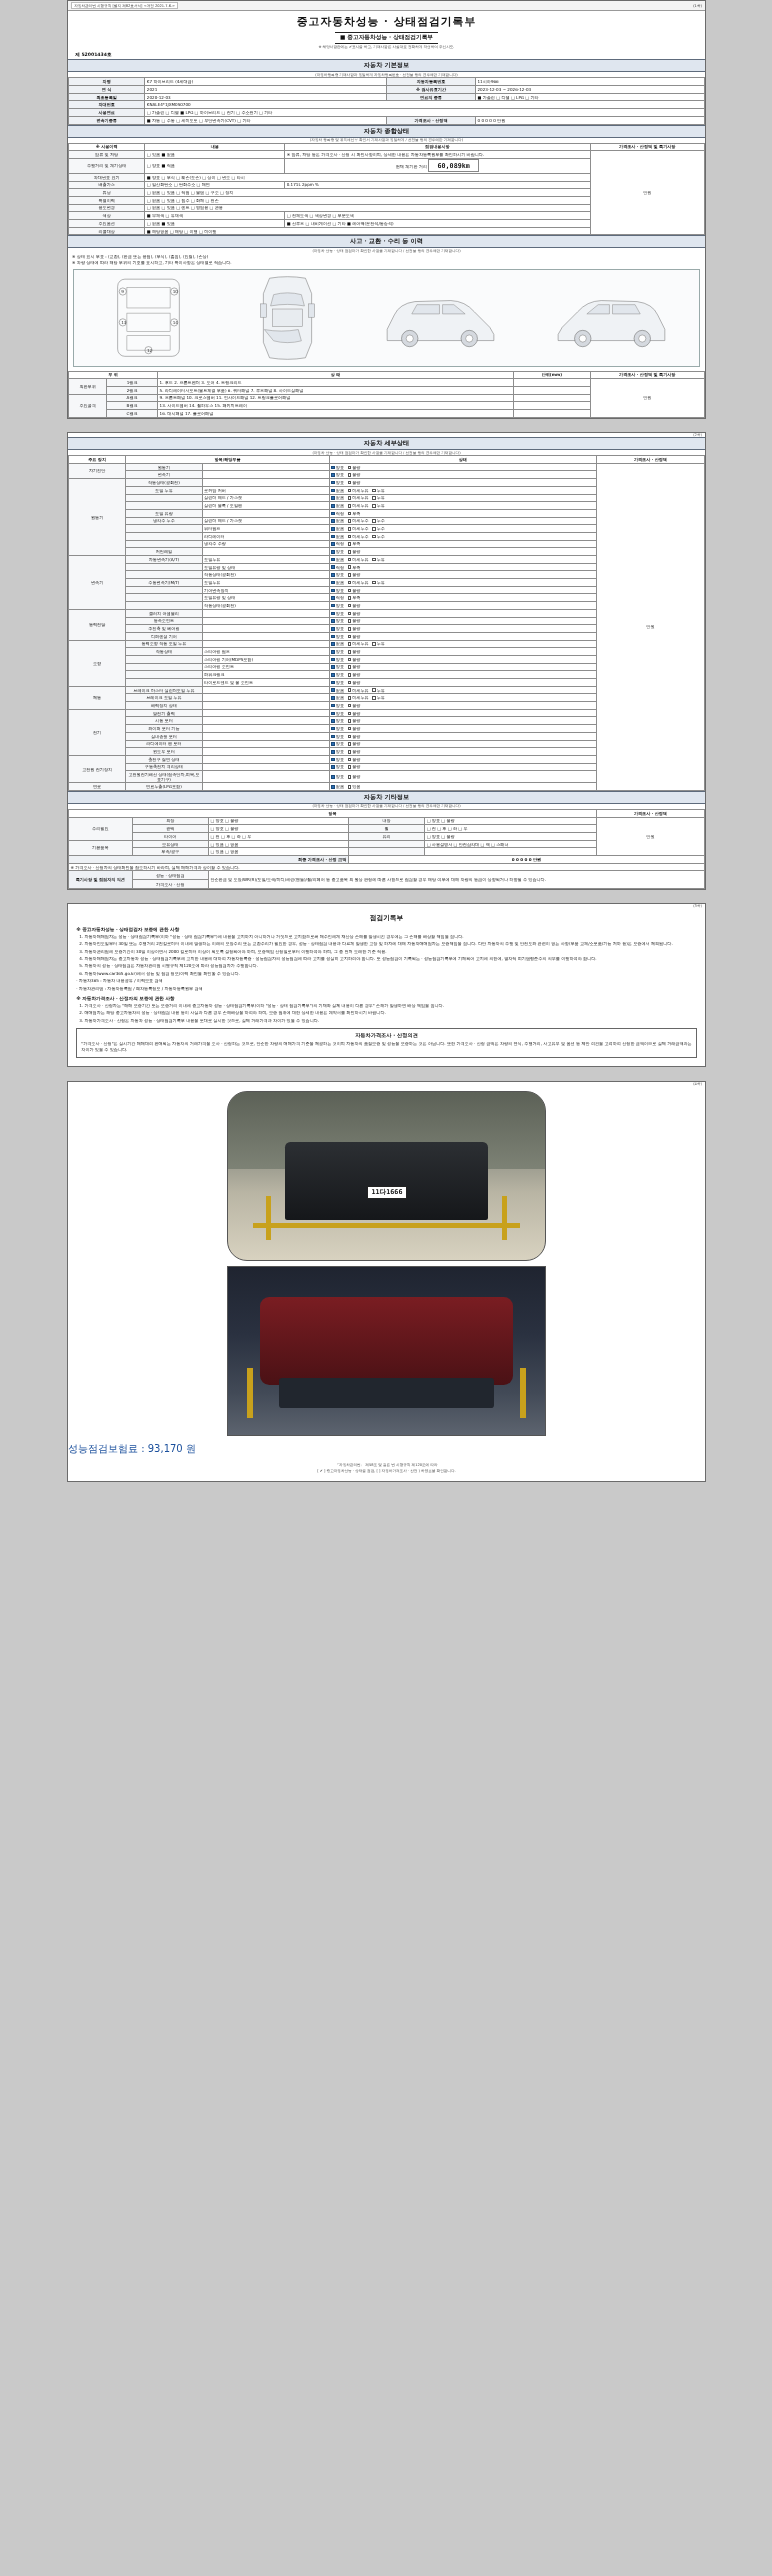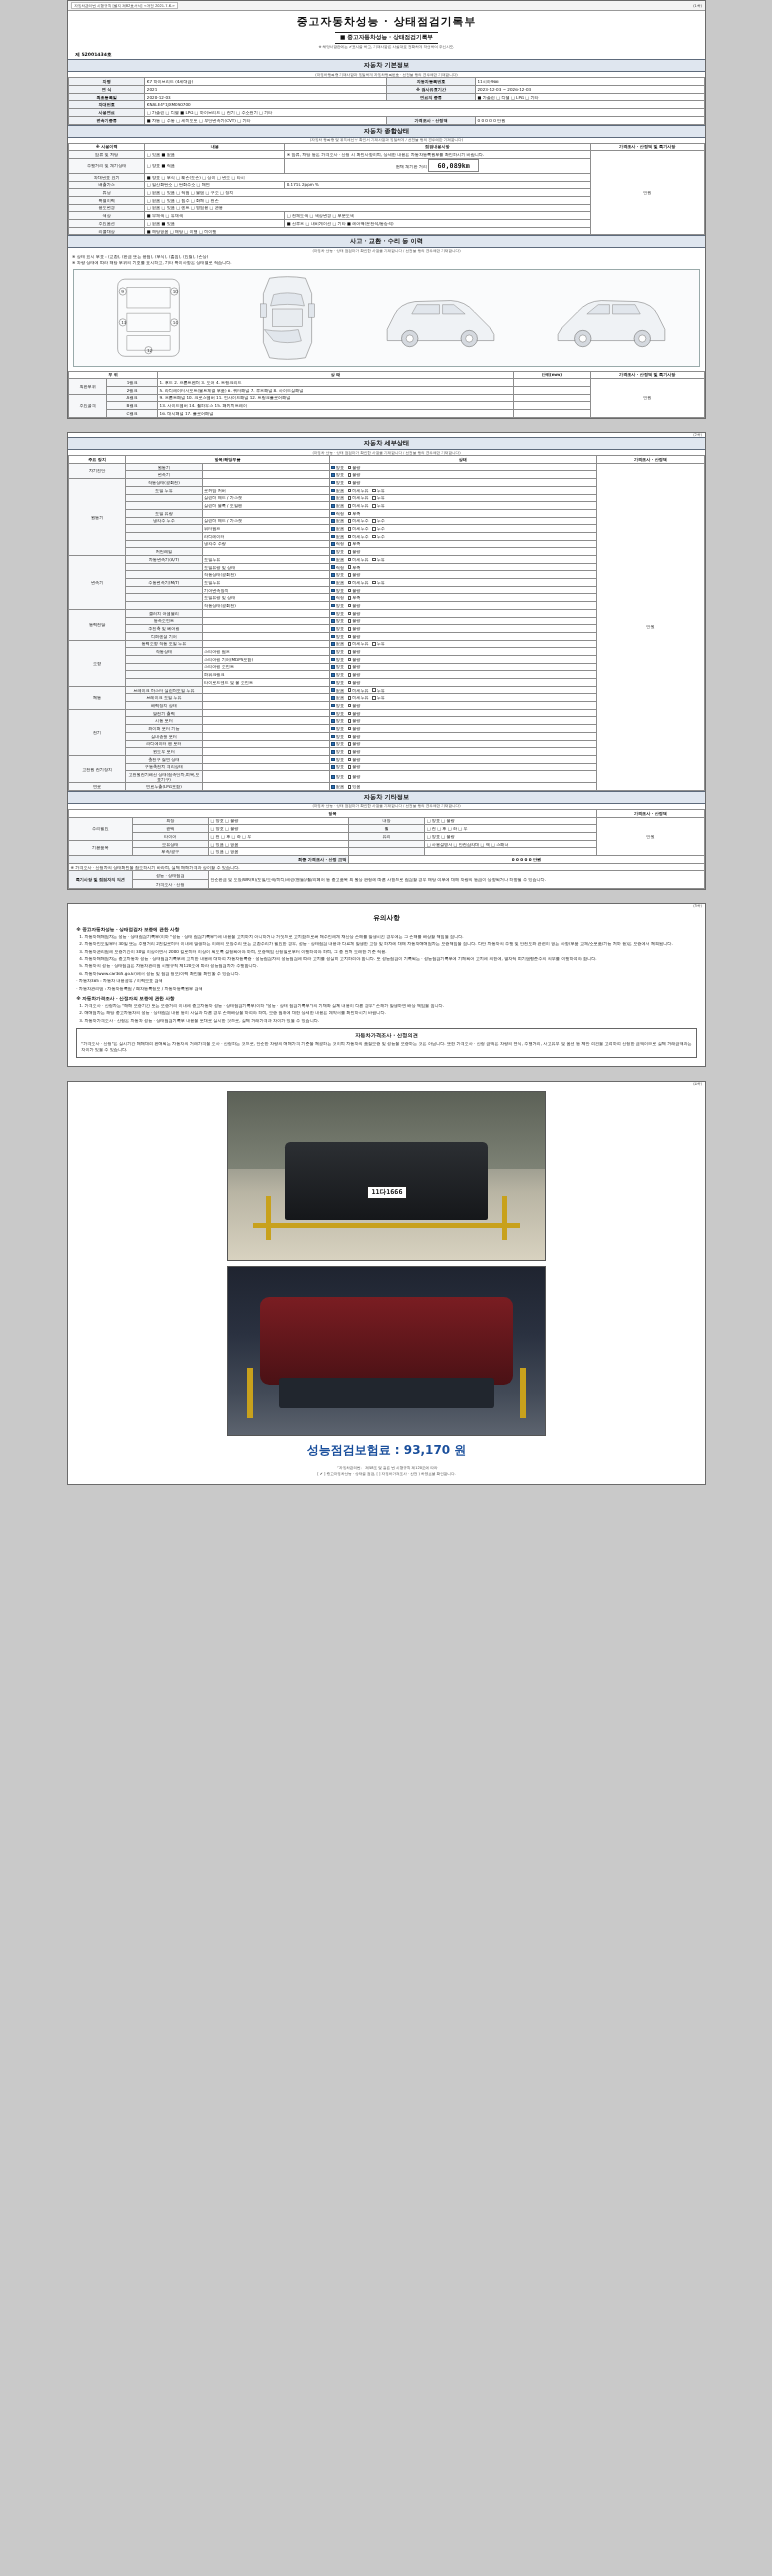--- a/index.html
+++ b/index.html
@@ -72,24 +72,24 @@
   .notice { padding:0 8.2px 8.2px; }
   .notice p { font-size:4.1px; line-height:1.45; margin:1.5px 0; text-align:justify; }
   .notice .h3 { font-size:4.6px; font-weight:bold; margin:4.1px 0 2.1px; }
   .notice ol { margin:1px 0 1px 8.2px; padding:0; }
   .notice li { font-size:4.1px; line-height:1.45; margin-bottom:1.5px; text-align:justify; }
   .box-outline { border:0.5px solid #666; padding:3.1px 4.1px; margin-top:4.1px; }
   .photo-title { text-align:center; font-weight:bold; font-size:6.7px; padding:4.1px 0; font-family:"DejaVu Serif", serif; border-bottom:0.5px solid #999;}
   .photo {
     width:319px; height:170px; margin:5.2px auto; border:0.5px solid #555; position:relative; overflow:hidden;
   }
-  .photo1 { background:linear-gradient(#6e6f66 0%, #8d8f84 35%, #b9b5a4 60%, #d8d2c0 100%); }
+  .photo1 { background:linear-gradient(#6e6f66 0%, #8d8f84 35%, #b9b5a4 60%, #d8d2c0 100%);border-radius:20px; }
   .photo2 { background:linear-gradient(#1f2430 0%, #2a3140 40%, #424a57 75%, #5d646f 100%); }
   .sign-head { text-align:center; font-weight:bold; font-size:7.2px; padding:5.2px 0 2.1px; font-family:"DejaVu Serif", serif; border-top:0.5px solid #999;}
-  .fee { text-align:center; font-size:12px; font-weight:bold; color:#1a4f9c; padding:1px 0 5.2px; }
+  .fee { font-size:10px; font-weight:normal; color:#1a4f9c; padding:1px 0 5.2px; }
   .footer-line { text-align:center; font-size:3.6px; color:#444; padding:1px 0; }
   .plate {
     position:absolute; background:#fff; border:1px solid #222; color:#111;
     font-weight:bold; font-size:6.7px; padding:1px 3.1px; font-family:"DejaVu Sans Mono", monospace;
   }
   .lift-arm { position:absolute; background:#c8a11c; }
   .hdr-right { font-size:3.6px; text-align:right; padding-right:3.1px; color:#555; }
 </style>
 </head>
 <body>
@@ -639,21 +639,21 @@
       </tr>
     </tbody>
   </table>
 </div>
 
 <div class="gap"></div>
 
 <div class="page">
   <div class="hdr-right">(3쪽)</div>
   <div class="notice">
-    <h2>유의사항</h2>
+    <h2>점검기록부</h2>
     <div class="h3">※ 중고자동차성능 · 상태점검자 보증에 관한 사항</div>
     <ol>
       <li>자동차매매업자는 성능 · 상태점검기록부(이하 "성능 · 상태 점검기록부")에 내용을 고지하지 아니하거나 거짓으로 고지함으로써 매수인에게 재산상 손해를 발생시킨 경우에는 그 손해를 배상할 책임을 집니다.</li>
       <li>자동차인도일부터 30일 또는 주행거리 2천킬로미터 이내에 발생하는 이래의 보장수리 또는 교환수리가 필요한 경우, 성능 · 상태점검 내용과 다르게 발생한 고장 및 하자에 대해 자동차매매업자는 보증책임을 집니다. 다만 자동차의 주행 및 안전도와 관련이 없는 사항(부품 교체/소모품/기능 저하 등)은 보증에서 제외됩니다.</li>
       <li>자동차관리법에 보증기간이 30일 이상이면서 2000 킬로미터 이상이 되도록 설정되어야 하며, 보증책임 산정일로부터 이행하여야 하며, 그 중 먼저 도래한 기준 적용.</li>
       <li>자동차매매업자는 중고자동차 성능 · 상태점검기록부에 고지한 내용에 대하여 자동차등록증 · 성능점검자의 성능점검에 따라 고지를 성실히 고지하여야 합니다. 또 성능점검이 기록되는 · 성능점검기록부에 기재되어 고지에 의한에, 열차적 피기법령준수의 의무를 이행하여야 합니다.</li>
       <li>자동차의 성능 · 상태점검은 자동차관리법 시행규칙 제120조에 따라 성능점검자가 수행합니다.</li>
       <li>자동차(www.car365.go.kr)에서 성능 및 점검 정보/이력 확인을 확인할 수 있습니다.</li>
     </ol>
     <p>· 자동차365 : 자동차 내용공유 / 이력보호 검색</p>

